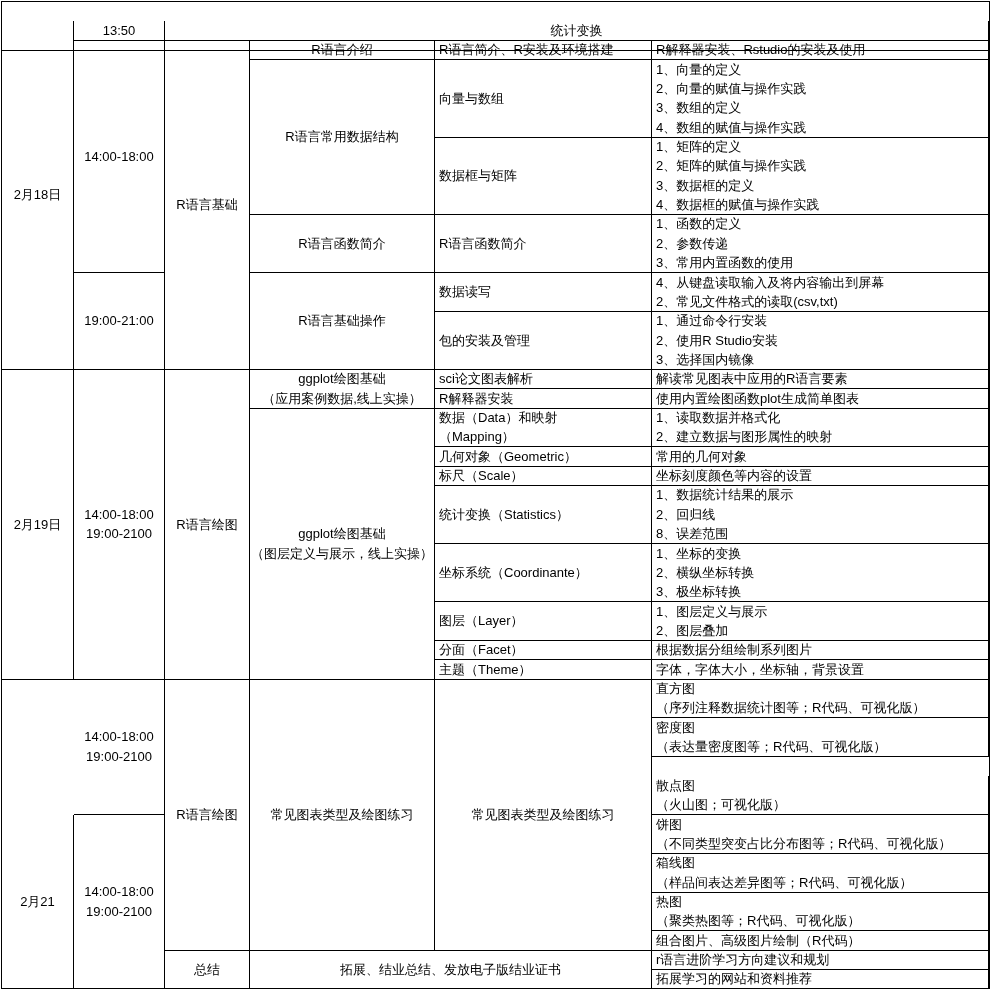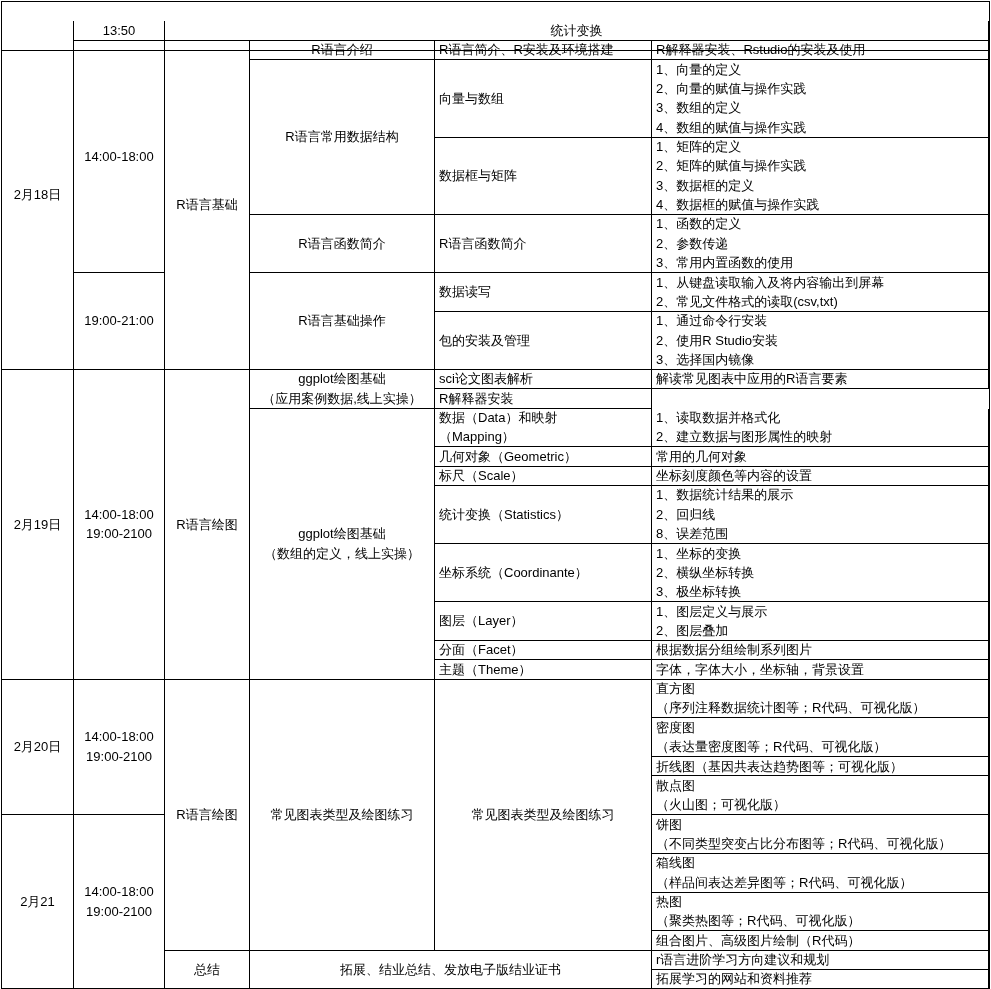--- a/index.html
+++ b/index.html
@@ -58,21 +58,20 @@
   <div class="cell hdr" style="grid-area:1/1/2/2">日期</div>
   <div class="cell hdr" style="grid-area:1/2/2/3">时间</div>
   <div class="cell hdr" style="grid-area:1/3/2/6">课程</div>
   <div class="cell hdr" style="grid-area:1/6/2/7">内容</div>
 
   <div class="cell" style="grid-area:2/2/3/3">13:50</div>
   <div class="cell" style="grid-area:2/3/3/7">统计变换</div>
 
   <div class="cell" style="grid-area:2/1/20/2">2月18日</div>
   <div class="cell" style="grid-area:20/1/36/2">2月19日</div>
-  <div class="cell" style="grid-area:36/1/43/2">2月20日</div>
   <div class="cell" style="grid-area:43/1/52/2">2月21</div>
 
   <div class="cell" style="grid-area:3/2/15/3">14:00-18:00</div>
   <div class="cell" style="grid-area:15/2/20/3">19:00-21:00</div>
   <div class="cell col" style="grid-area:20/2/36/3">
     <div class="ln">14:00-18:00</div>
     <div class="ln">19:00-2100</div>
   </div>
   <div class="cell col" style="grid-area:36/2/43/3">
     <div class="ln">14:00-18:00</div>
@@ -91,21 +90,21 @@
   <div class="cell" style="grid-area:3/4/4/5">R语言介绍</div>
   <div class="cell" style="grid-area:4/4/12/5">R语言常用数据结构</div>
   <div class="cell" style="grid-area:12/4/15/5">R语言函数简介</div>
   <div class="cell" style="grid-area:15/4/20/5">R语言基础操作</div>
   <div class="cell col" style="grid-area:20/4/22/5">
     <div class="ln">ggplot绘图基础</div>
     <div class="ln">（应用案例数据,线上实操）</div>
   </div>
   <div class="cell col" style="grid-area:22/4/36/5">
     <div class="ln">ggplot绘图基础</div>
-    <div class="ln">（数组的定义，线上实操）</div>
+    <div class="ln">（图层定义与展示，线上实操）</div>
   </div>
   <div class="cell" style="grid-area:36/4/50/5">常见图表类型及绘图练习</div>
   <div class="cell" style="grid-area:50/4/52/6">拓展、结业总结、发放电子版结业证书</div>
 
   <div class="cell left" style="grid-area:3/5/4/6">R语言简介、R安装及环境搭建</div>
   <div class="cell left" style="grid-area:4/5/8/6">向量与数组</div>
   <div class="cell left" style="grid-area:8/5/12/6">数据框与矩阵</div>
   <div class="cell left" style="grid-area:12/5/15/6">R语言函数简介</div>
   <div class="cell left" style="grid-area:15/5/17/6">数据读写</div>
   <div class="cell left" style="grid-area:17/5/20/6">包的安装及管理</div>
@@ -136,29 +135,30 @@
     <div class="ln">2、矩阵的赋值与操作实践</div>
     <div class="ln">3、数据框的定义</div>
     <div class="ln">4、数据框的赋值与操作实践</div>
   </div>
   <div class="cell col left" style="grid-area:12/6/15/7">
     <div class="ln">1、函数的定义</div>
     <div class="ln">2、参数传递</div>
     <div class="ln">3、常用内置函数的使用</div>
   </div>
   <div class="cell col left" style="grid-area:15/6/17/7">
-    <div class="ln">1、从键盘读取输入及将内容输出到屏幕</div>
+    <div class="ln">4、从键盘读取输入及将内容输出到屏幕</div>
     <div class="ln">2、常见文件格式的读取(csv,txt)</div>
   </div>
   <div class="cell col left" style="grid-area:17/6/20/7">
     <div class="ln">1、通过命令行安装</div>
     <div class="ln">2、使用R Studio安装</div>
     <div class="ln">3、选择国内镜像</div>
   </div>
   <div class="cell left" style="grid-area:20/6/21/7">解读常见图表中应用的R语言要素</div>
+  <div class="cell left" style="grid-area:21/6/22/7">使用内置绘图函数plot生成简单图表</div>
   <div class="cell col left" style="grid-area:22/6/24/7">
     <div class="ln">1、读取数据并格式化</div>
     <div class="ln">2、建立数据与图形属性的映射</div>
   </div>
   <div class="cell left" style="grid-area:24/6/25/7">常用的几何对象</div>
   <div class="cell left" style="grid-area:25/6/26/7">坐标刻度颜色等内容的设置</div>
   <div class="cell col left" style="grid-area:26/6/29/7">
     <div class="ln">1、数据统计结果的展示</div>
     <div class="ln">2、回归线</div>
     <div class="ln">8、误差范围</div>
@@ -175,21 +175,20 @@
   <div class="cell left" style="grid-area:34/6/35/7">根据数据分组绘制系列图片</div>
   <div class="cell col left" style="grid-area:36/6/38/7">
     <div class="ln">直方图</div>
     <div class="ln">（序列注释数据统计图等；R代码、可视化版）</div>
   </div>
   <div class="cell left" style="grid-area:35/6/36/7">字体，字体大小，坐标轴，背景设置</div>
   <div class="cell col left" style="grid-area:38/6/40/7">
     <div class="ln">密度图</div>
     <div class="ln">（表达量密度图等；R代码、可视化版）</div>
   </div>
-  <div class="cell left" style="grid-area:40/6/41/7">折线图（基因共表达趋势图等；可视化版）</div>
   <div class="cell col left" style="grid-area:41/6/43/7">
     <div class="ln">散点图</div>
     <div class="ln">（火山图；可视化版）</div>
   </div>
   <div class="cell col left" style="grid-area:43/6/45/7">
     <div class="ln">饼图</div>
     <div class="ln">（不同类型突变占比分布图等；R代码、可视化版）</div>
   </div>
   <div class="cell col left" style="grid-area:45/6/47/7">
     <div class="ln">箱线图</div>

